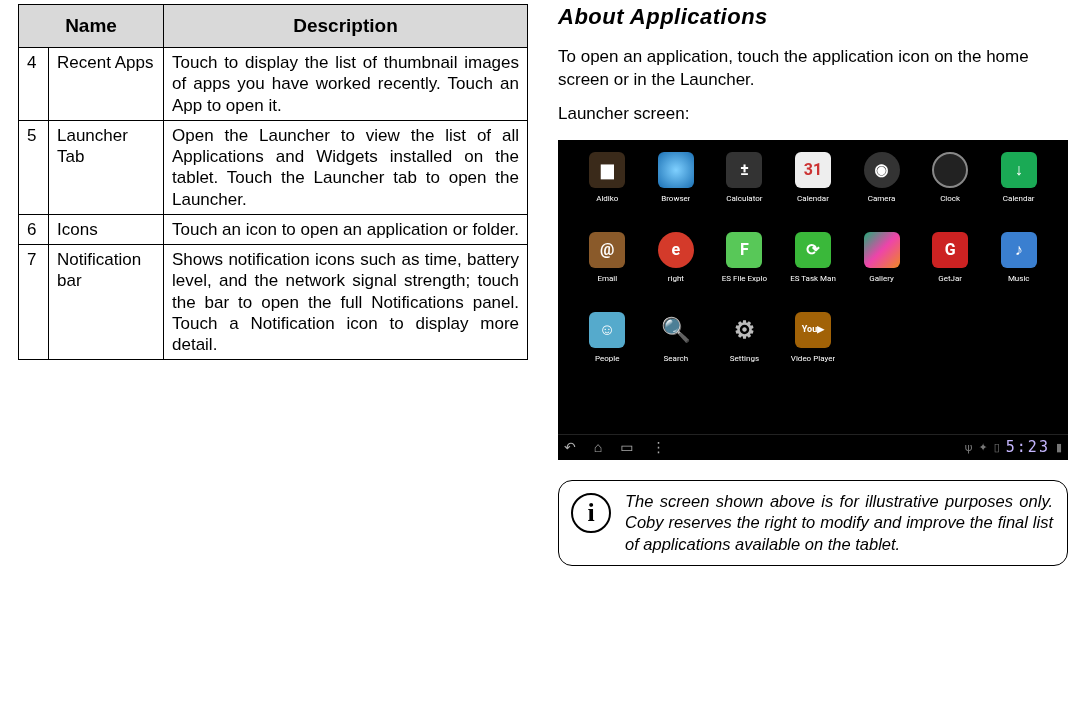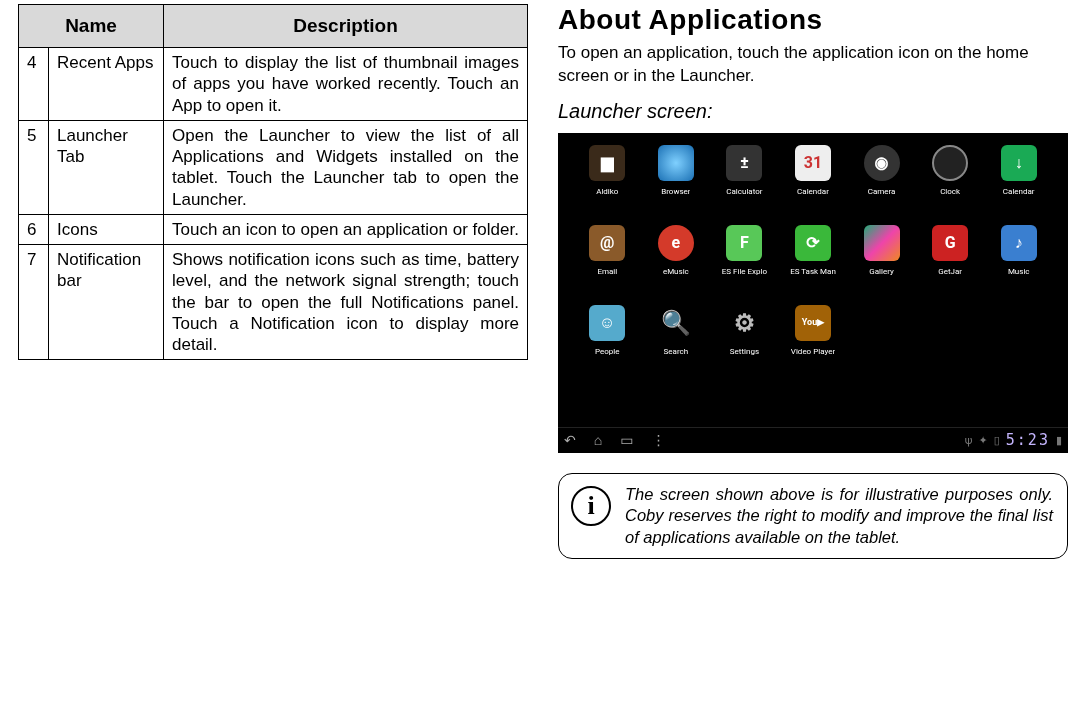--- a/index.html
+++ b/index.html
@@ -37,33 +37,33 @@
     vertical-align: top;
   }
   table.ref td.num { width: 30px; text-align: left; }
   table.ref td.name { width: 115px; }
   table.ref td.desc { text-align: justify; }
 
   
   h1.about {
     font-family: "Futura", "Century Gothic", "Segoe UI", Arial, sans-serif;
     font-weight: 700;
-    font-size: 28px;
+    font-size: 22px;
     letter-spacing: 0.5px;
-    margin-bottom: 6px;
+    margin-bottom: 16px;
+    font-style: italic;
   }
   p.body {
     font-size: 17px;
     line-height: 1.35;
     margin-bottom: 12px;
   }
   p.label {
-    font-size: 20px;
-    margin-bottom: 10px;
-    font-style: italic;
+    font-size: 17px;
+    margin-bottom: 16px;
   }
 
   
   .screenshot {
     width: 510px;
     height: 320px;
     background: #000;
     display: flex;
     flex-direction: column;
     font-family: "Roboto", Arial, sans-serif;
@@ -238,21 +238,21 @@
       <div class="app">
           <div class="app-icon ic-downloads">↓</div>
           <div class="app-label">Calendar</div>
         </div>
       <div class="app">
           <div class="app-icon ic-email">@</div>
           <div class="app-label">Email</div>
         </div>
       <div class="app">
           <div class="app-icon ic-emusic">e</div>
-          <div class="app-label">eMusic</div>
+          <div class="app-label">right</div>
         </div>
       <div class="app">
           <div class="app-icon ic-esfile">F</div>
           <div class="app-label">ES File Explo</div>
         </div>
       <div class="app">
           <div class="app-icon ic-estask">⟳</div>
           <div class="app-label">ES Task Man</div>
         </div>
       <div class="app">

